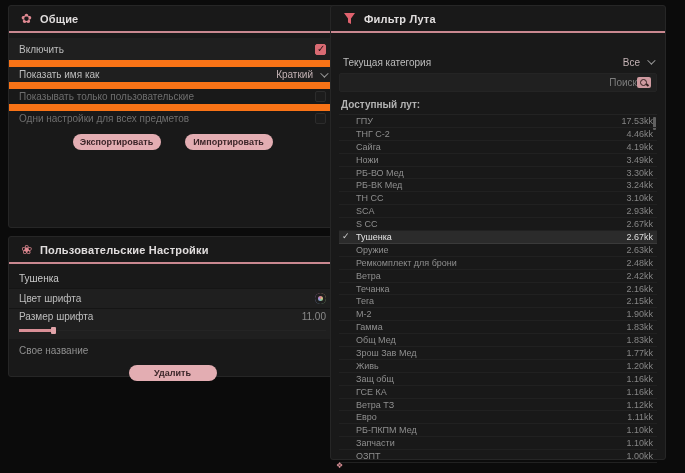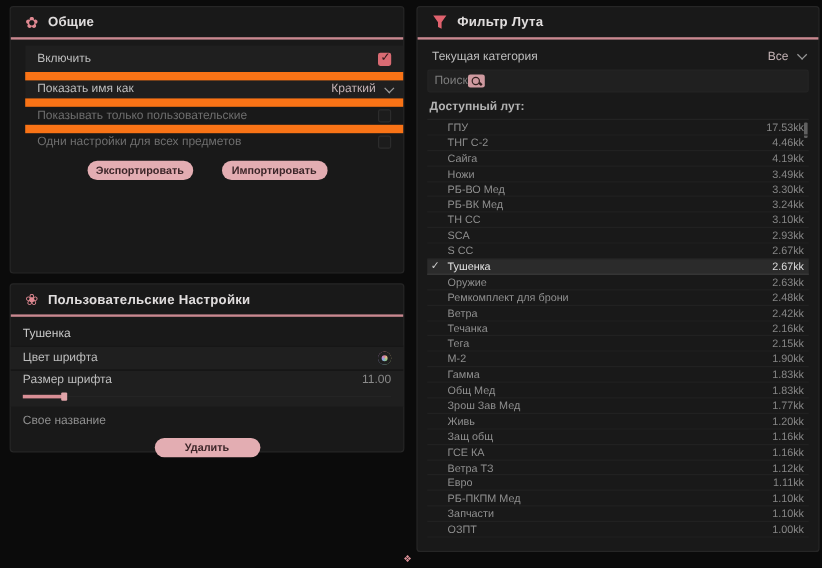--- a/index.html
+++ b/index.html
@@ -8,21 +8,21 @@
   .screen { position:relative; width:685px; height:473px; background:#0b0b0b; overflow:hidden; }
 
   .panel { position:absolute; background:#191919; border:1px solid #262626; border-radius:3px; }
   .panel-header { display:flex; align-items:center; gap:8px; height:27px; padding:0 12px;
                   border-bottom:2px solid #c98890; }
   .panel-title { font-size:11px; font-weight:bold; color:#e0dddd; letter-spacing:.2px; }
   .hdr-icon { font-size:13px; color:#e08992; line-height:1; }
 
   
   .row { display:flex; align-items:center; justify-content:space-between;
-         padding:0 10px; font-size:10px; color:#bdbdbd;margin-left:12px; }
+         padding:0 10px; font-size:10px; color:#bdbdbd; }
   .row.band { background:#1f1f1f; }
   .row + .row { border-top:7px solid #f97316; }
   .row.dim { color:#6e6e6e; }
 
   .checkbox { width:11px; height:11px; border:1px solid #3a3a3a; border-radius:2px;
               background:#222; position:relative; flex:0 0 auto; }
   .checkbox.checked { background:#d96b73; border-color:#d96b73; }
   .checkbox.checked::after { content:"✓"; position:absolute; left:1px; top:-2px;
                              font-size:10px; font-weight:bold; color:#2e181a; }
   .checkbox.dimbox { border-color:#2c2c2c; background:#1c1c1c; }
@@ -61,25 +61,25 @@
   .color-wheel { width:11px; height:11px; border-radius:50%;
                  background:conic-gradient(#d9848c,#d9c184,#90c98a,#84a8d9,#b98ad1,#d9848c);
                  box-shadow:inset 0 0 0 3px #1f1f1f; }
   .name-input { display:block; width:100%; background:transparent; border:none; outline:none;
                 font-family:inherit; font-size:10px; color:#cfcfcf; padding:6px 10px 5px; }
   .name-input::placeholder { color:#8f8f8f; }
   .delete-row { display:flex; justify-content:center; margin-top:4px; }
   .delete-row .btn { width:88px; }
 
   
-  #panel-loot { left:347px; top:5px; width:336px; height:455px; }
-  #panel-loot .body { padding:3px 8px 0; }
+  #panel-loot { left:330px; top:5px; width:336px; height:455px; }
+  #panel-loot .body { padding:18px 8px 0; }
   .cat-row { display:flex; align-items:center; justify-content:space-between; height:22px;
              padding:0 4px; font-size:10px; color:#bdbdbd; }
-  .search-row { display:flex; align-items:center; justify-content:flex-start; height:19px;
+  .search-row { display:flex; align-items:center; justify-content:flex-end; height:19px;
                 background:#202020; border:1px solid #242424; border-radius:2px; padding:0 5px; }
   .search-ph { font-size:10px; color:#7d7d7d; }
   .search-icon { position:relative; width:14px; height:11px; background:#cf9aa0; border-radius:2px; }
   .search-icon::after { content:""; position:absolute; left:3px; top:2px; width:5px; height:5px;
                         border:1.5px solid #32201f; border-radius:50%; }
   .search-icon::before { content:""; position:absolute; left:9px; top:7px; width:3px; height:1.5px;
                          background:#32201f; transform:rotate(40deg); }
   .list-label { font-size:10px; font-weight:bold; color:#b3b3b3; padding:7px 2px 4px; }
   .loot-list { position:relative; border-top:1px solid #232323; }
   .loot-row { position:relative; display:flex; align-items:center; justify-content:space-between;

